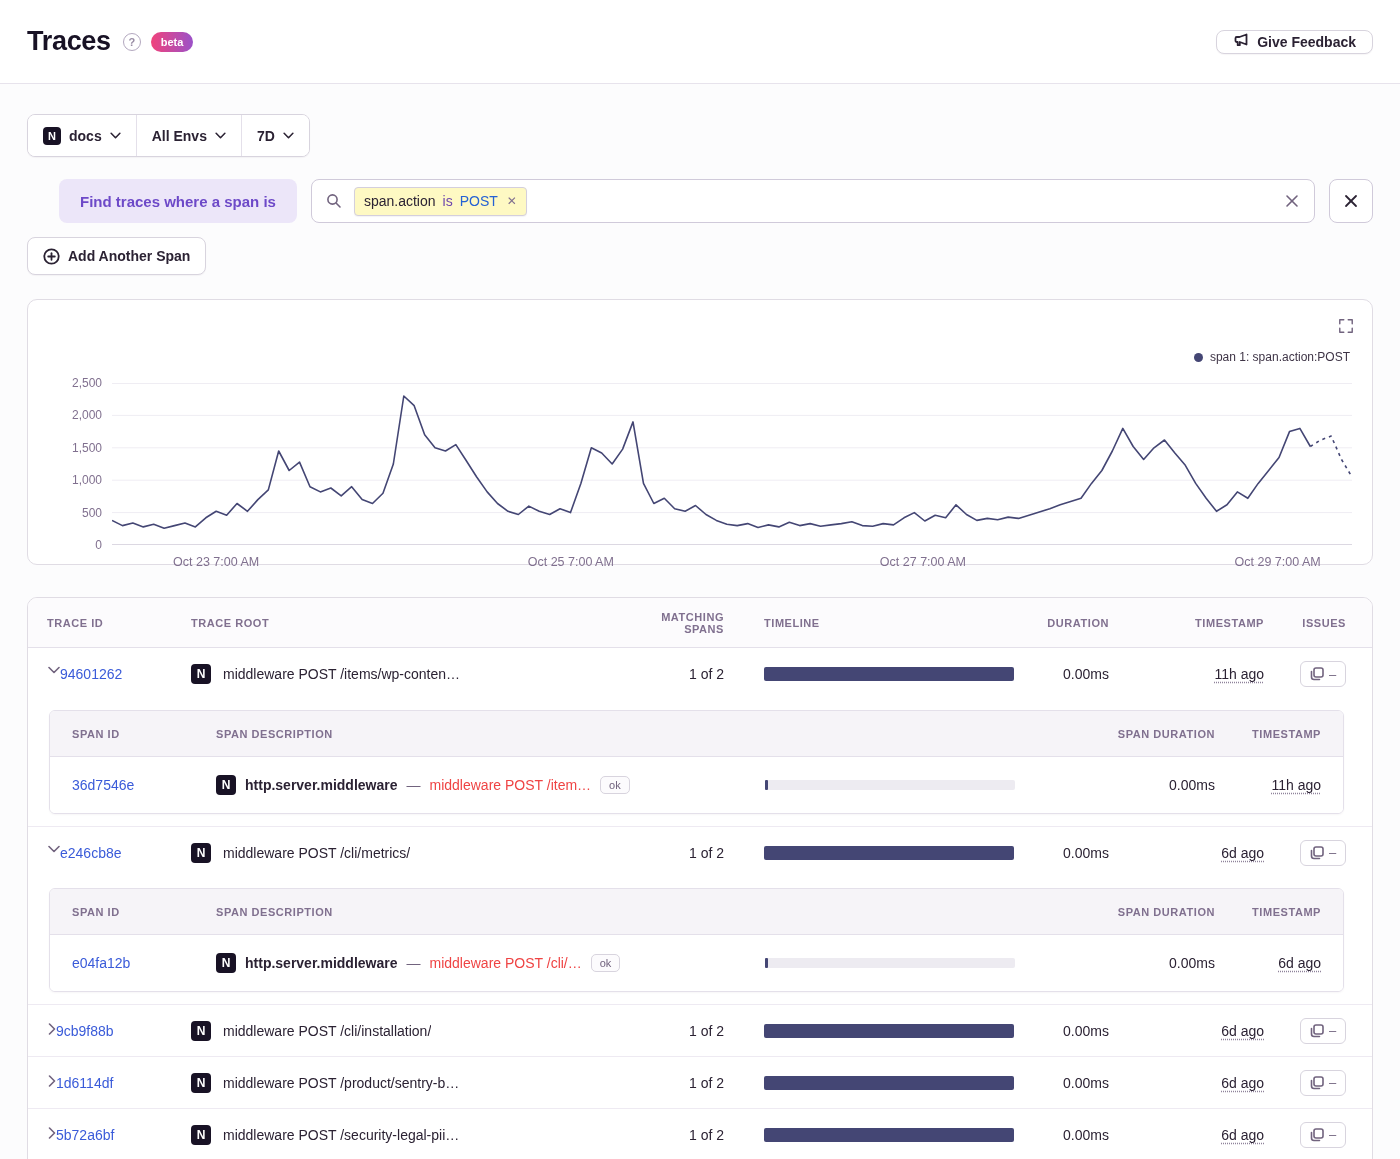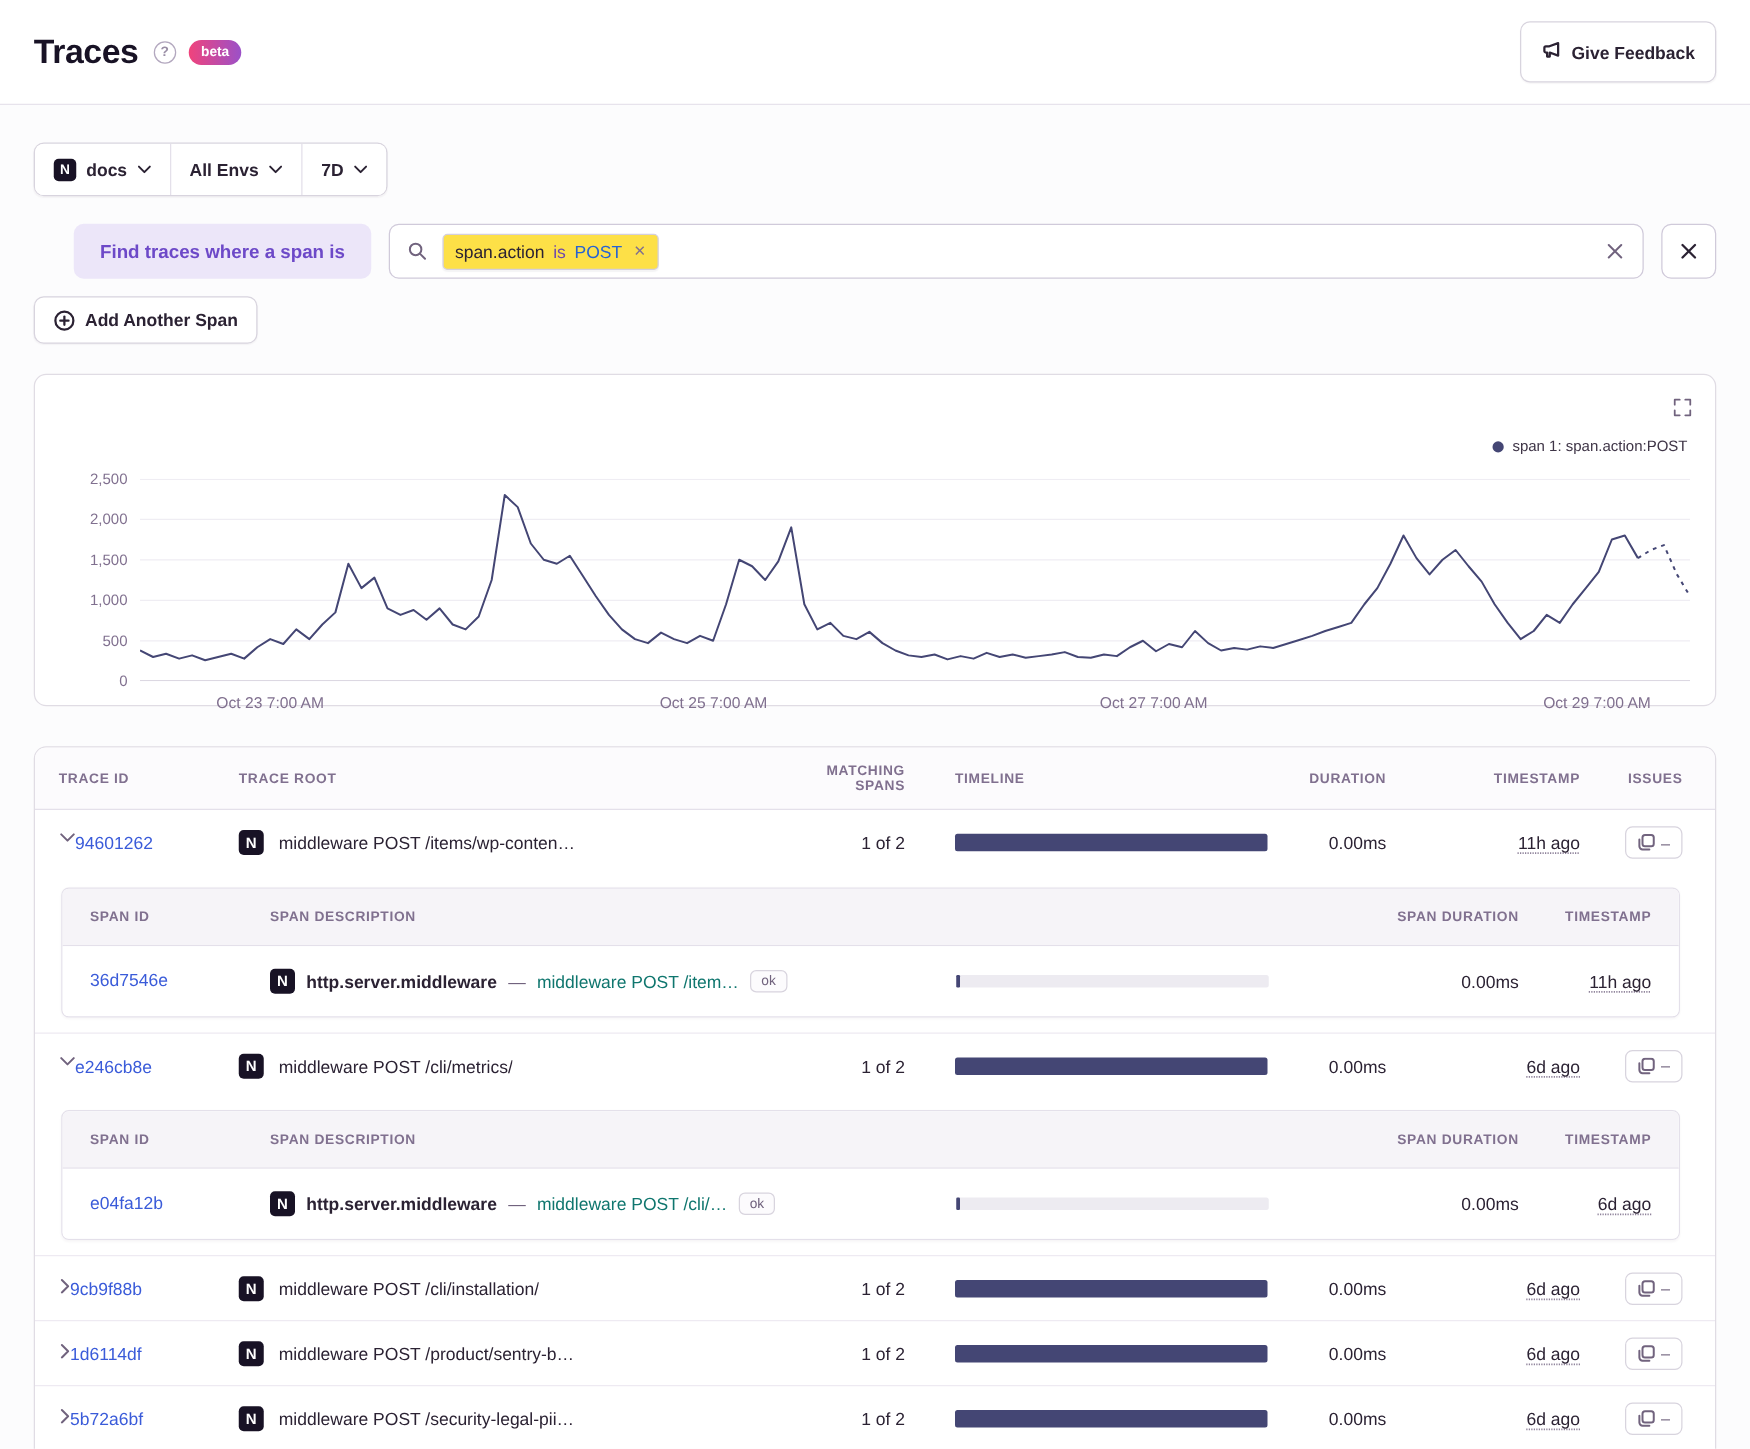--- a/index.html
+++ b/index.html
@@ -20,21 +20,21 @@
     color:#998da5; font-size:11px; font-weight:700; display:flex; align-items:center; justify-content:center;
     margin-left:12px;
   }
   .beta-badge{
     margin-left:10px; height:20px; padding:0 10px; border-radius:10px;
     background:linear-gradient(90deg,#f0437c,#9b51c8);
     color:#fff; font-size:11px; font-weight:700; display:flex; align-items:center;
   }
   .spacer{ flex:1; }
   .feedback-btn{
-    height:49px; padding:0 16px; background:#fff; border:1px solid #d8d4de; border-radius:8px;
+    height:24px; padding:0 16px; background:#fff; border:1px solid #d8d4de; border-radius:8px;
     display:flex; align-items:center; gap:8px; font-size:14px; font-weight:700; color:#2b2233;
     cursor:pointer; box-shadow:0 1px 1px rgba(43,34,51,.04);
   }
   
   .filterbar{ margin:30px 27px 0; display:flex; }
   .segmented{
     display:inline-flex; background:#fff; border:1px solid #d8d4de; border-radius:8px;
     height:43px; align-items:stretch; overflow:hidden; box-shadow:0 1px 1px rgba(43,34,51,.04);
   }
   .segment{
@@ -53,21 +53,21 @@
   .where-label{
     background:#ece6f9; color:#6d49c8; font-size:15px; font-weight:700;
     display:flex; align-items:center; padding:0 21px; border-radius:8px; white-space:nowrap;
   }
   .searchbox{
     flex:1; background:#fff; border:1px solid #d0cada; border-radius:8px;
     display:flex; align-items:center; padding:0 14px; gap:12px; min-width:0;
   }
   .token{
     display:flex; align-items:center; gap:7px; height:29px; padding:0 9px;
-    border:1px solid #d4cfdd; border-radius:4px; background:#fde047; font-size:14px;
+    border:1px solid #d4cfdd; border-radius:4px; background:#fef9c3; font-size:14px;
     box-shadow:0 1px 1px rgba(43,34,51,.05);
   }
   .token .tk-key{ color:#2b2233; }
   .token .tk-op{ color:#6e47ae; }
   .token .tk-val{ color:#2562d4; }
   .token .tk-x{ color:#80708f; font-size:12px; cursor:pointer; padding-left:2px; }
   .clear-x{ margin-left:auto; cursor:pointer; display:flex; align-items:center; }
   .close-btn{
     width:44px; height:44px; background:#fff; border:1px solid #d0cada; border-radius:8px;
     display:flex; align-items:center; justify-content:center; cursor:pointer;
@@ -139,21 +139,21 @@
   .subhead, .subrow{
     display:grid;
     grid-template-columns:144px minmax(0,1fr) 250px 200px 106px;
     align-items:center; padding:0 22px;
   }
   .subhead{ height:46px; background:#f6f4f8; border-bottom:1px solid #e4e0ea; }
   .subrow{ height:56px; background:#fff; }
   .s-desc{ display:flex; align-items:center; gap:9px; min-width:0; padding-right:14px; }
   .op-name{ font-size:14px; font-weight:700; color:#2b2233; white-space:nowrap; }
   .op-sep{ color:#71637e; font-size:14px; }
-  .s-desc-text{ font-size:14px; color:#0f766e; white-space:nowrap; overflow:hidden; text-overflow:ellipsis; }
+  .s-desc-text{ font-size:14px; color:#ef4444; white-space:nowrap; overflow:hidden; text-overflow:ellipsis; }
   .ok-pill{
     flex:none; font-size:11px; color:#71637e; border:1px solid #d8d4de; border-radius:5px;
     padding:2px 8px; background:#fcfbfd;
   }
   .span-track{ width:250px; height:10px; background:#edebf1; border-radius:2px; position:relative; }
   .span-track i{ position:absolute; left:0; top:0; width:3px; height:100%; background:#444674; display:block; border-radius:1px; }
   .icon-stroke{ stroke:#71637e; stroke-width:1.6; fill:none; stroke-linecap:round; stroke-linejoin:round; }
   .icon-dark{ stroke:#2b2233; stroke-width:1.8; fill:none; stroke-linecap:round; stroke-linejoin:round; }
 </style>
 </head>

